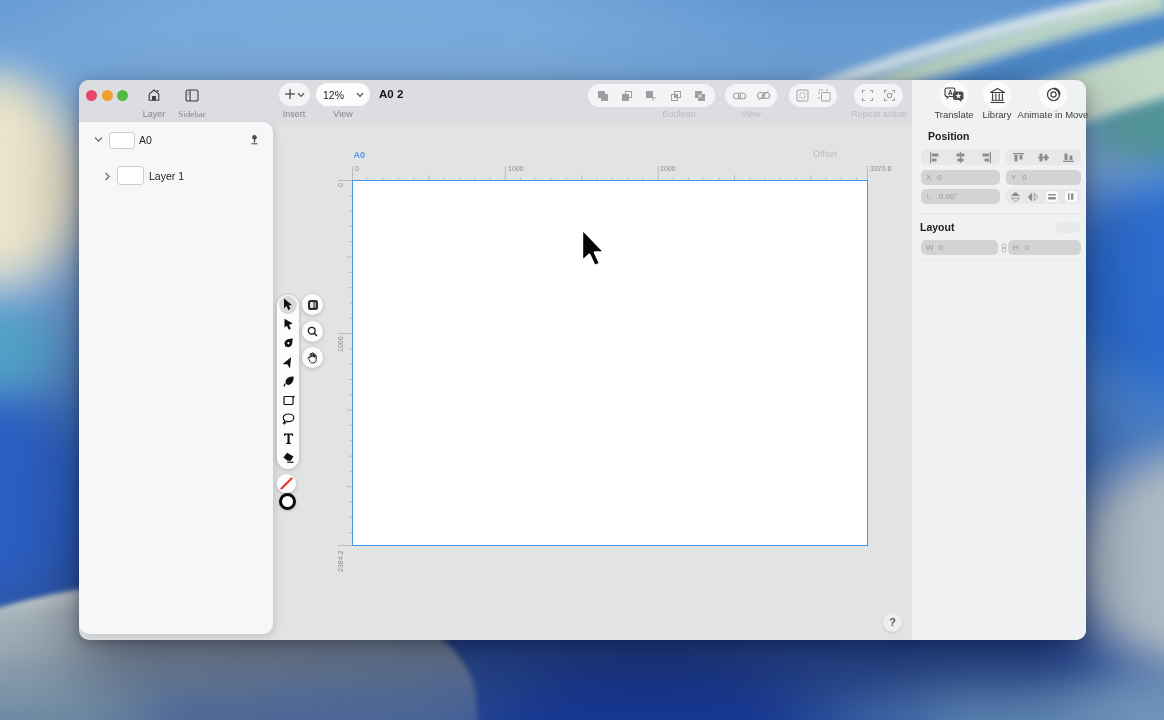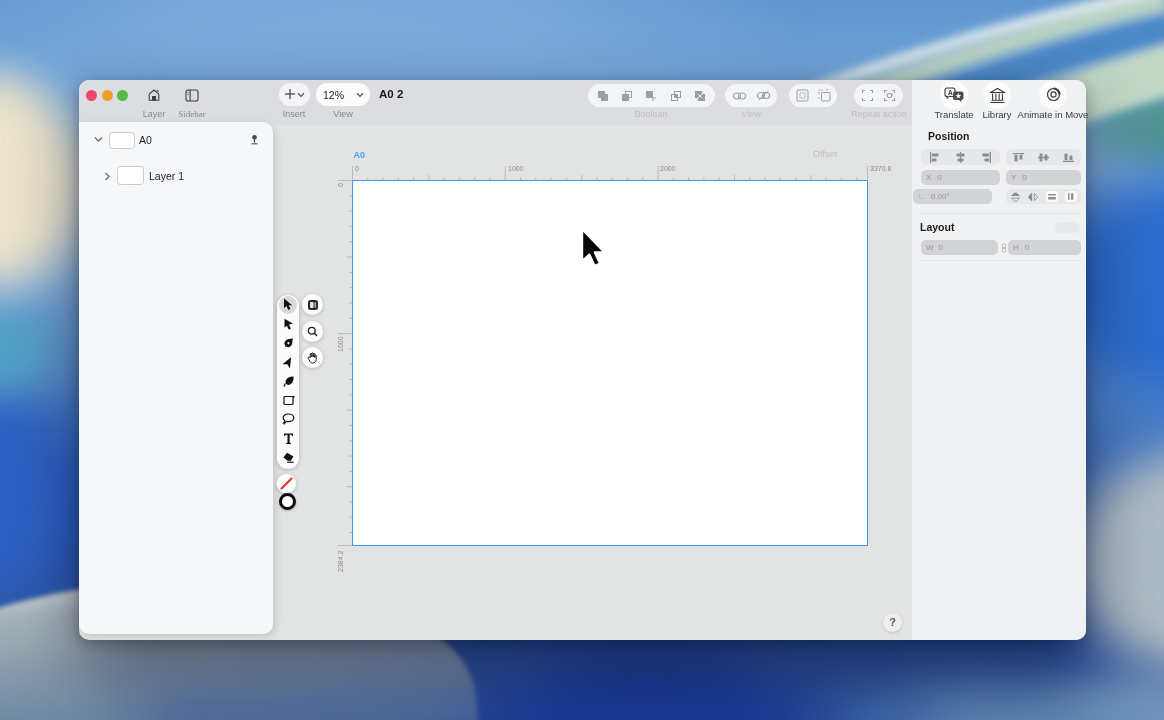--- a/index.html
+++ b/index.html
@@ -135,21 +135,21 @@
       <svg width="12" height="12" viewBox="0 0 12 12">
           <rect x="1.5" y="4.5" width="6" height="6" fill="none" stroke="#87898c"></rect>
           <rect x="4.5" y="1.5" width="6" height="6" fill="none" stroke="#87898c"></rect>
           <rect x="4.5" y="4.5" width="3" height="3" fill="#87898c"></rect>
         </svg>
       <svg width="12" height="12" viewBox="0 0 12 12">
           <path d="M1 1 h7 v3 h3 v7 h-7 v-3 h-3 z" fill="#87898c"></path>
           <path d="M4 4 l4 4 M8 4 l-4 4" stroke="#fff" stroke-width=".8"></path>
         </svg>
     </div>
-    <div class="dlabel" style="left:532px;width:80px;">Boolean</div>
+    <div class="dlabel" style="left:560px;width:80px;">Boolean</div>
 
     <div class="dgroup" style="left:646px;width:52px;"></div>
     <div class="dicons" style="left:648px;width:48px;" id="maskicons">
       <svg width="15" height="10" viewBox="0 0 15 10" fill="none" stroke="#87898c" stroke-width="1.2">
           <ellipse cx="5" cy="5" rx="3.6" ry="3"></ellipse>
           <ellipse cx="10" cy="5" rx="3.6" ry="3"></ellipse>
         </svg>
       <svg width="15" height="11" viewBox="0 0 15 11" fill="none" stroke="#87898c" stroke-width="1.2">
           <ellipse cx="5" cy="5.5" rx="3.6" ry="3"></ellipse>
           <ellipse cx="10" cy="5.5" rx="3.6" ry="3"></ellipse>
@@ -251,21 +251,21 @@
       <svg width="11" height="11" viewBox="0 0 11 11" fill="#8b8d90">
           <rect x="0" y="8.7" width="11" height="1.3"></rect>
           <rect x="1.5" y="1.5" width="3" height="6.5" rx=".6"></rect>
           <rect x="6.5" y="3.5" width="3" height="4.5" rx=".6"></rect>
         </svg>
     </div>
 
     <div class="fld" style="left:9px;top:90px;width:79px;"><span style="margin-left:5px;">X</span><span style="margin-left:6px;">0</span></div>
     <div class="fld" style="left:94px;top:90px;width:75px;"><span style="margin-left:5px;">Y</span><span style="margin-left:6px;">0</span></div>
 
-    <div class="fld" style="left:1px;top:109px;width:79px;"><span style="margin-left:5px;">∟</span><span style="margin-left:5px;">0.00°</span></div>
+    <div class="fld" style="left:9px;top:109px;width:79px;"><span style="margin-left:5px;">∟</span><span style="margin-left:5px;">0.00°</span></div>
     <div class="alignbox" style="left:94px;top:109px;width:75px;height:15px;" id="flips">
       <svg width="11" height="10" viewBox="0 0 12 11" fill="#8b8d90">
           <path d="M1 4.5 h10 l-4 -4 h-2 z"></path>
           <path d="M1.5 6.8 h9 l-3.6 3.4 h-1.8 z" fill="none" stroke="#8b8d90" stroke-width=".9"></path>
         </svg>
       <svg width="11" height="10" viewBox="0 0 12 11" fill="#8b8d90">
           <path d="M4.5 0.5 v10 l-4 -4 v-2 z"></path>
           <path d="M6.8 1.5 v8 l3.4 -3.2 v-1.6 z" fill="none" stroke="#8b8d90" stroke-width=".9"></path>
         </svg>
       <svg width="12" height="11" viewBox="0 0 12 11">

